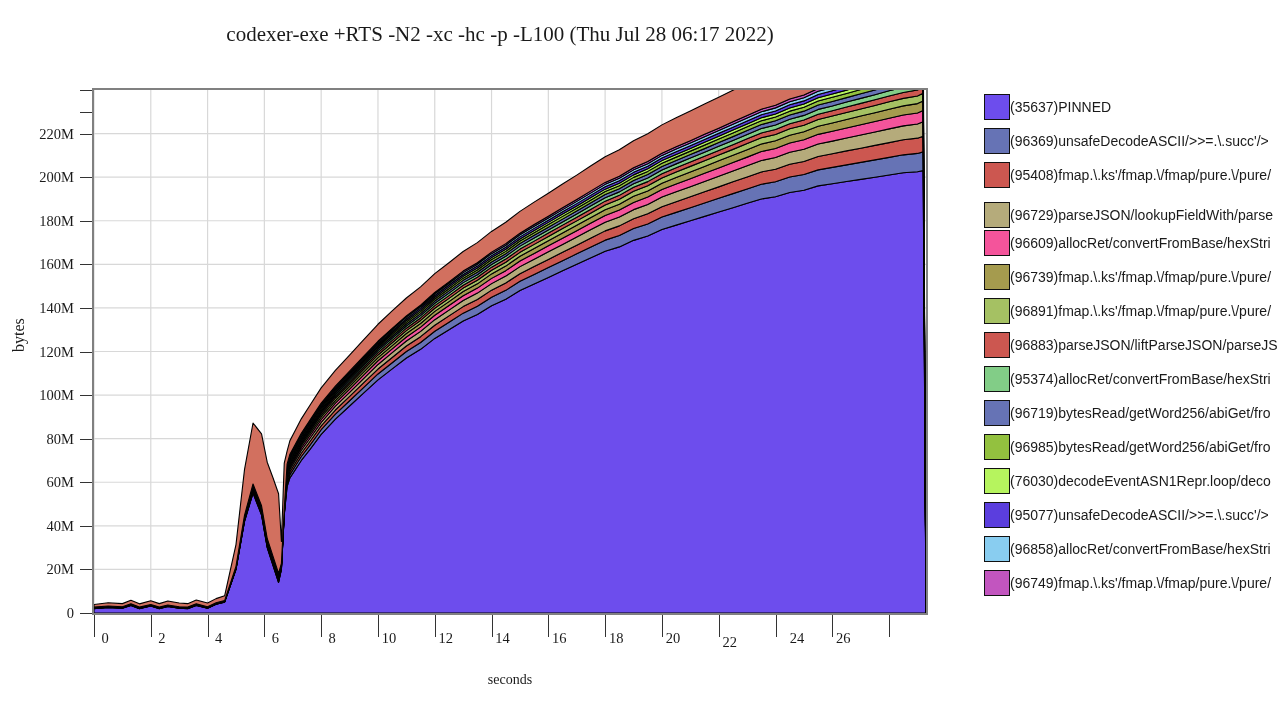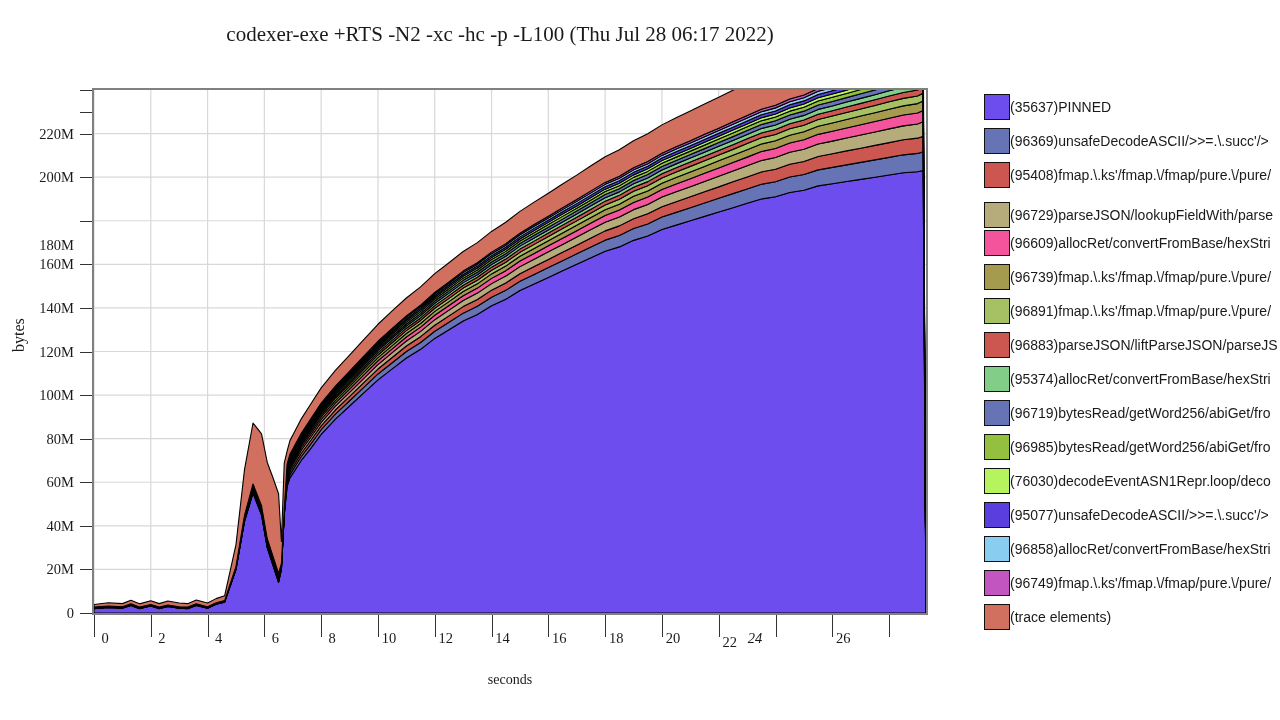--- a/index.html
+++ b/index.html
@@ -149,21 +149,21 @@
     <div class="y-tick-label" style="top: 438.667px; left: 0px; width: 74px;">80M</div>
     <div class="y-tick-mark" style="left: 80px; top: 395.083px; width: 12px;"></div>
     <div class="y-tick-label" style="top: 395.083px; left: 0px; width: 74px;">100M</div>
     <div class="y-tick-mark" style="left: 80px; top: 351.5px; width: 12px;"></div>
     <div class="y-tick-label" style="top: 351.5px; left: 0px; width: 74px;">120M</div>
     <div class="y-tick-mark" style="left: 80px; top: 307.917px; width: 12px;"></div>
     <div class="y-tick-label" style="top: 307.917px; left: 0px; width: 74px;">140M</div>
     <div class="y-tick-mark" style="left: 80px; top: 264.333px; width: 12px;"></div>
     <div class="y-tick-label" style="top: 264.333px; left: 0px; width: 74px;">160M</div>
     <div class="y-tick-mark" style="left: 80px; top: 220.75px; width: 12px;"></div>
-    <div class="y-tick-label" style="top: 220.75px; left: 0px; width: 74px; margin-top: 24px;">180M</div>
+    <div class="y-tick-label" style="top: 220.75px; left: 0px; width: 74px;">180M</div>
     <div class="y-tick-mark" style="left: 80px; top: 177.167px; width: 12px;"></div>
     <div class="y-tick-label" style="top: 177.167px; left: 0px; width: 74px;">200M</div>
     <div class="y-tick-mark" style="left: 80px; top: 133.583px; width: 12px;"></div>
     <div class="y-tick-label" style="top: 133.583px; left: 0px; width: 74px;">220M</div>
     <div class="y-tick-mark" style="left: 80px; top: 111.792px; width: 12px;"></div>
     <div class="y-tick-mark" style="left: 80px; top: 90px; width: 12px;"></div>
   </div>
 <div id="y-axis-title">bytes</div>
 
 <div id="plot-frame">
@@ -236,21 +236,21 @@
     <div class="x-tick-label" style="left: 502.543px; top: 630px;">14</div>
     <div class="x-tick-mark" style="left: 548.334px; top: 615px; height: 22px;"></div>
     <div class="x-tick-label" style="left: 559.334px; top: 630px;">16</div>
     <div class="x-tick-mark" style="left: 605.126px; top: 615px; height: 22px;"></div>
     <div class="x-tick-label" style="left: 616.126px; top: 630px;">18</div>
     <div class="x-tick-mark" style="left: 661.918px; top: 615px; height: 22px;"></div>
     <div class="x-tick-label" style="left: 672.918px; top: 630px;">20</div>
     <div class="x-tick-mark" style="left: 718.71px; top: 615px; height: 22px;"></div>
     <div class="x-tick-label" style="left: 729.71px; top: 634px;">22</div>
     <div class="x-tick-mark" style="left: 775.502px; top: 615px; height: 22px;"></div>
-    <div class="x-tick-label" style="left: 755px; top: 630px; font-style: italic;">24</div>
+    <div class="x-tick-label" style="left: 797px; top: 630px;">24</div>
     <div class="x-tick-mark" style="left: 832.294px; top: 615px; height: 22px;"></div>
     <div class="x-tick-label" style="left: 843.294px; top: 630px;">26</div>
     <div class="x-tick-mark" style="left: 889.085px; top: 615px; height: 22px;"></div>
   </div>
 <div id="x-axis-title">seconds</div>
 
 <div id="legend">
     <div class="legend-row" style="top: 0px;">
       <span class="legend-swatch" style="background: rgb(109, 77, 237);"></span>
       <span class="legend-label">(35637)PINNED</span>
@@ -304,17 +304,13 @@
       <span class="legend-label">(95077)unsafeDecodeASCII/&gt;&gt;=.\.succ'/&gt;</span>
     </div>
     <div class="legend-row" style="top: 442px;">
       <span class="legend-swatch" style="background: rgb(137, 205, 240);"></span>
       <span class="legend-label">(96858)allocRet/convertFromBase/hexStri</span>
     </div>
     <div class="legend-row" style="top: 476px;">
       <span class="legend-swatch" style="background: rgb(194, 85, 191);"></span>
       <span class="legend-label">(96749)fmap.\.ks'/fmap.\/fmap/pure.\/pure/</span>
     </div>
-    <div class="legend-row" style="top: 510px;">
-      <span class="legend-swatch" style="background: rgb(210, 112, 95);"></span>
-      <span class="legend-label">(trace elements)</span>
-    </div>
   </div>
 
 </body></html>

